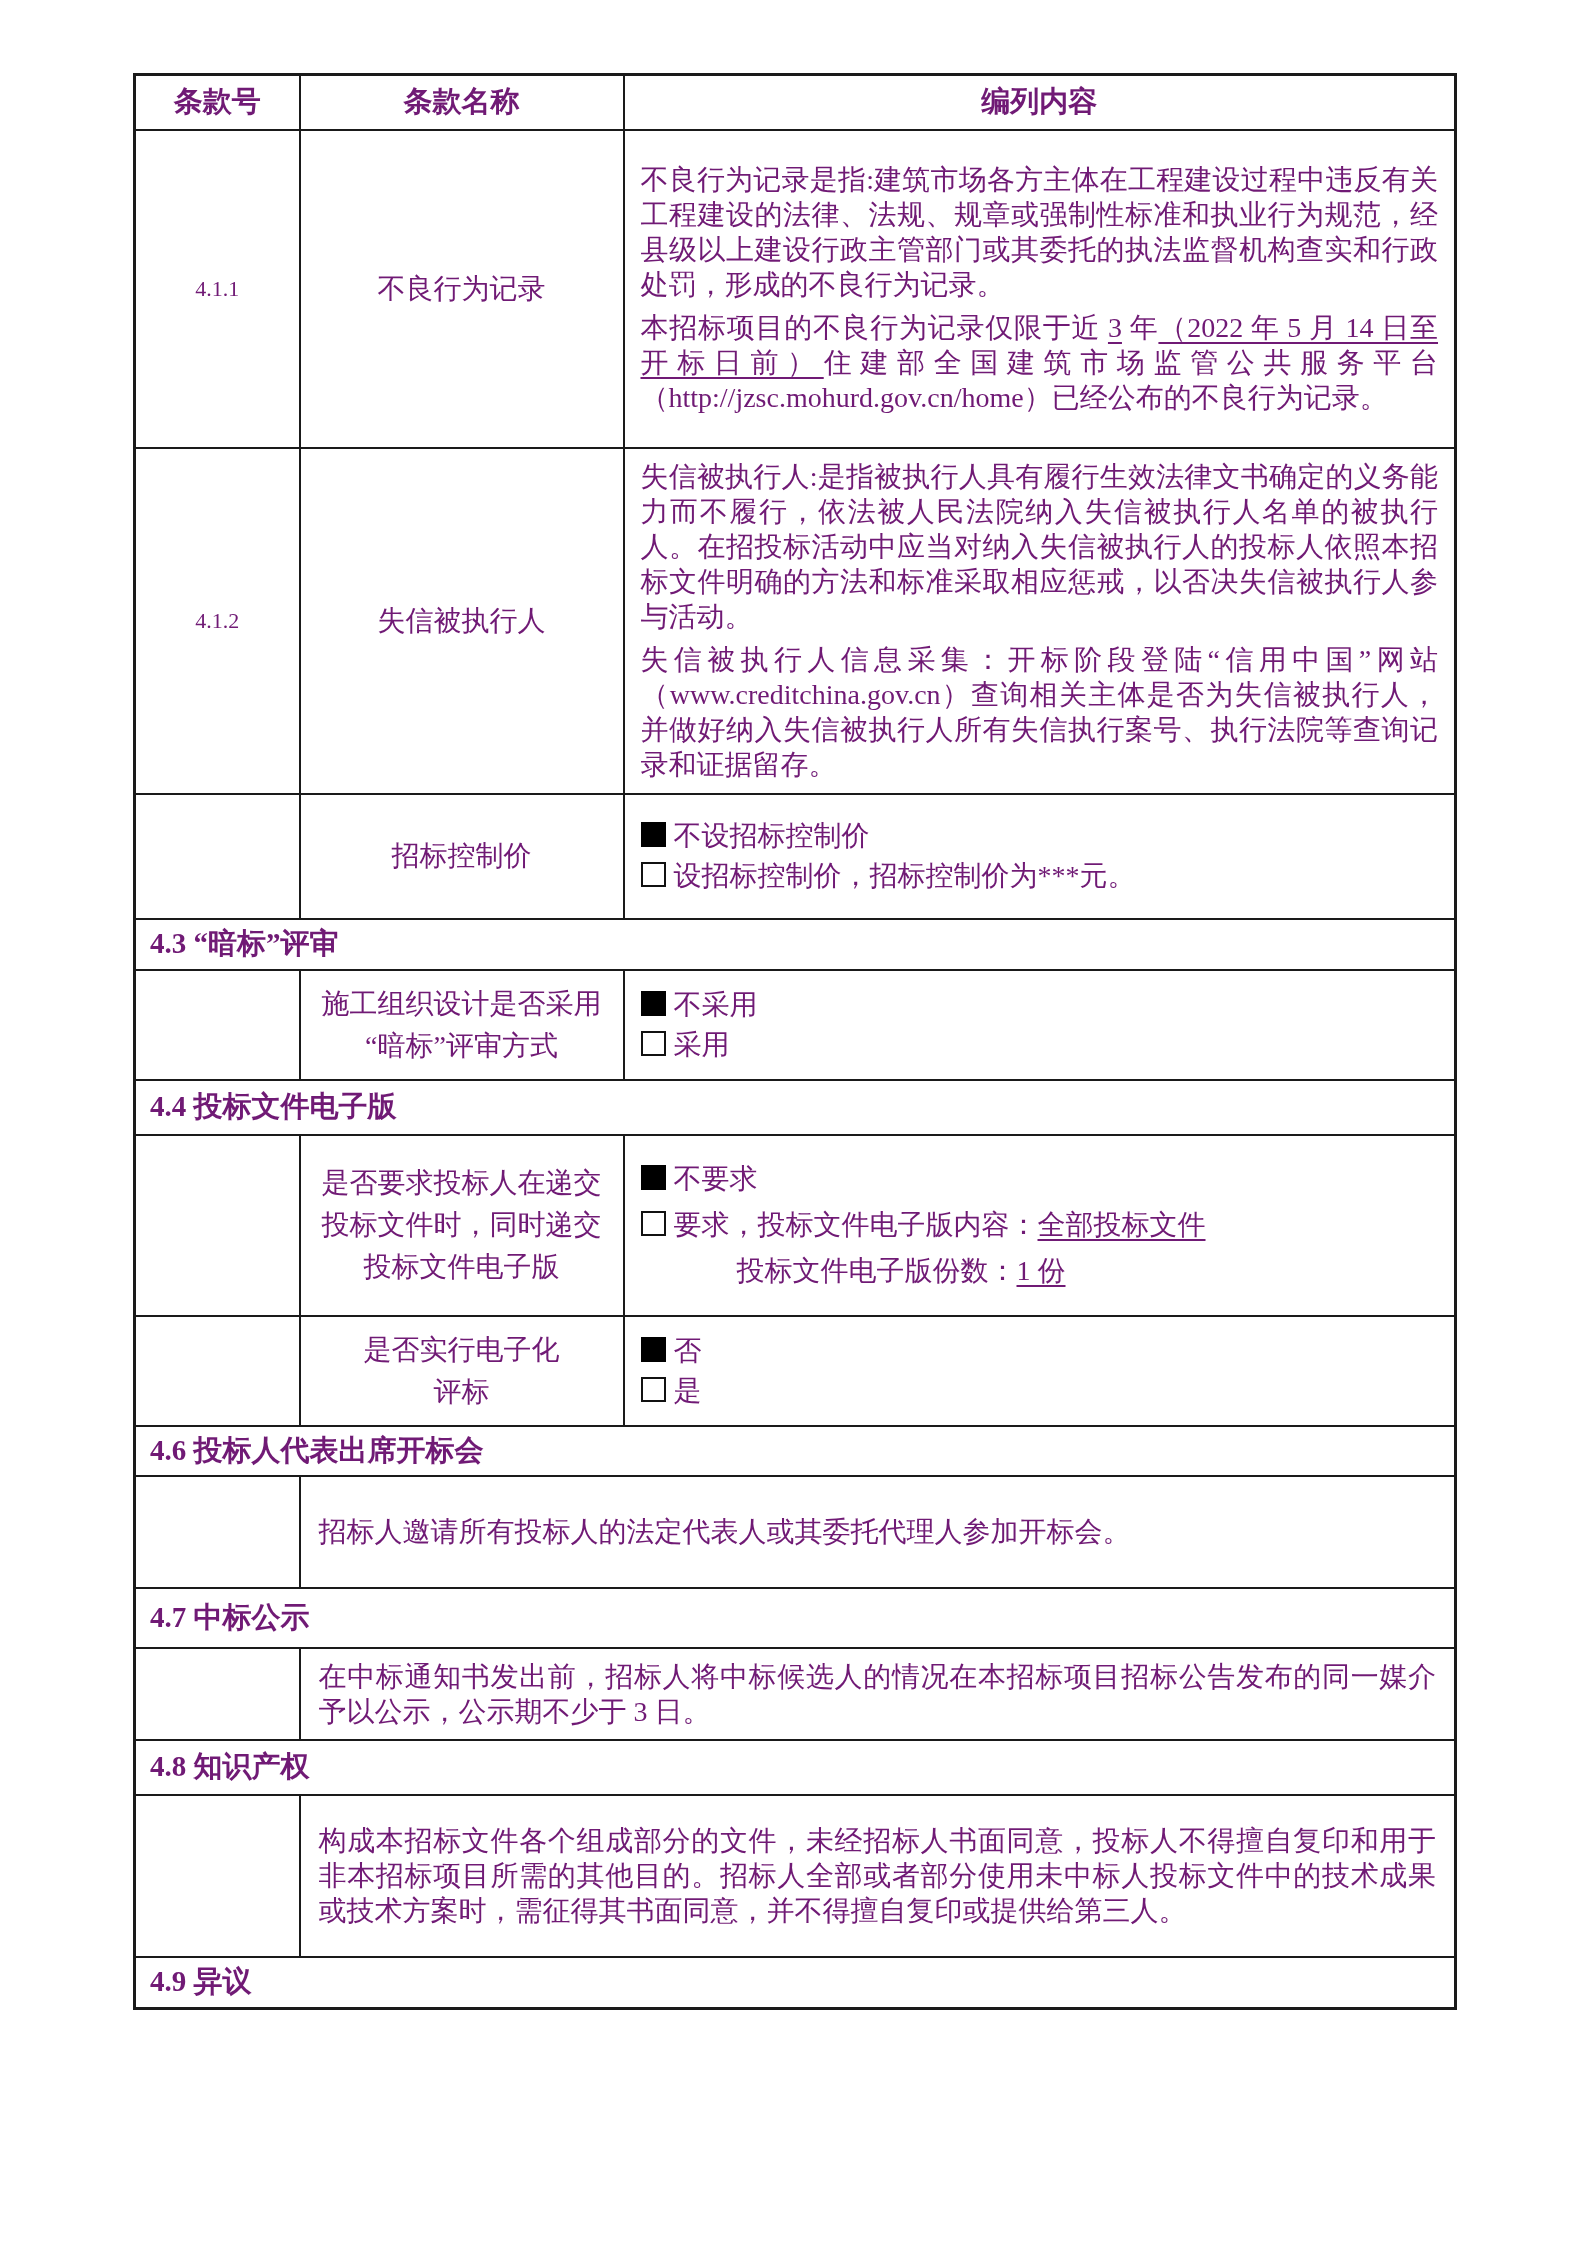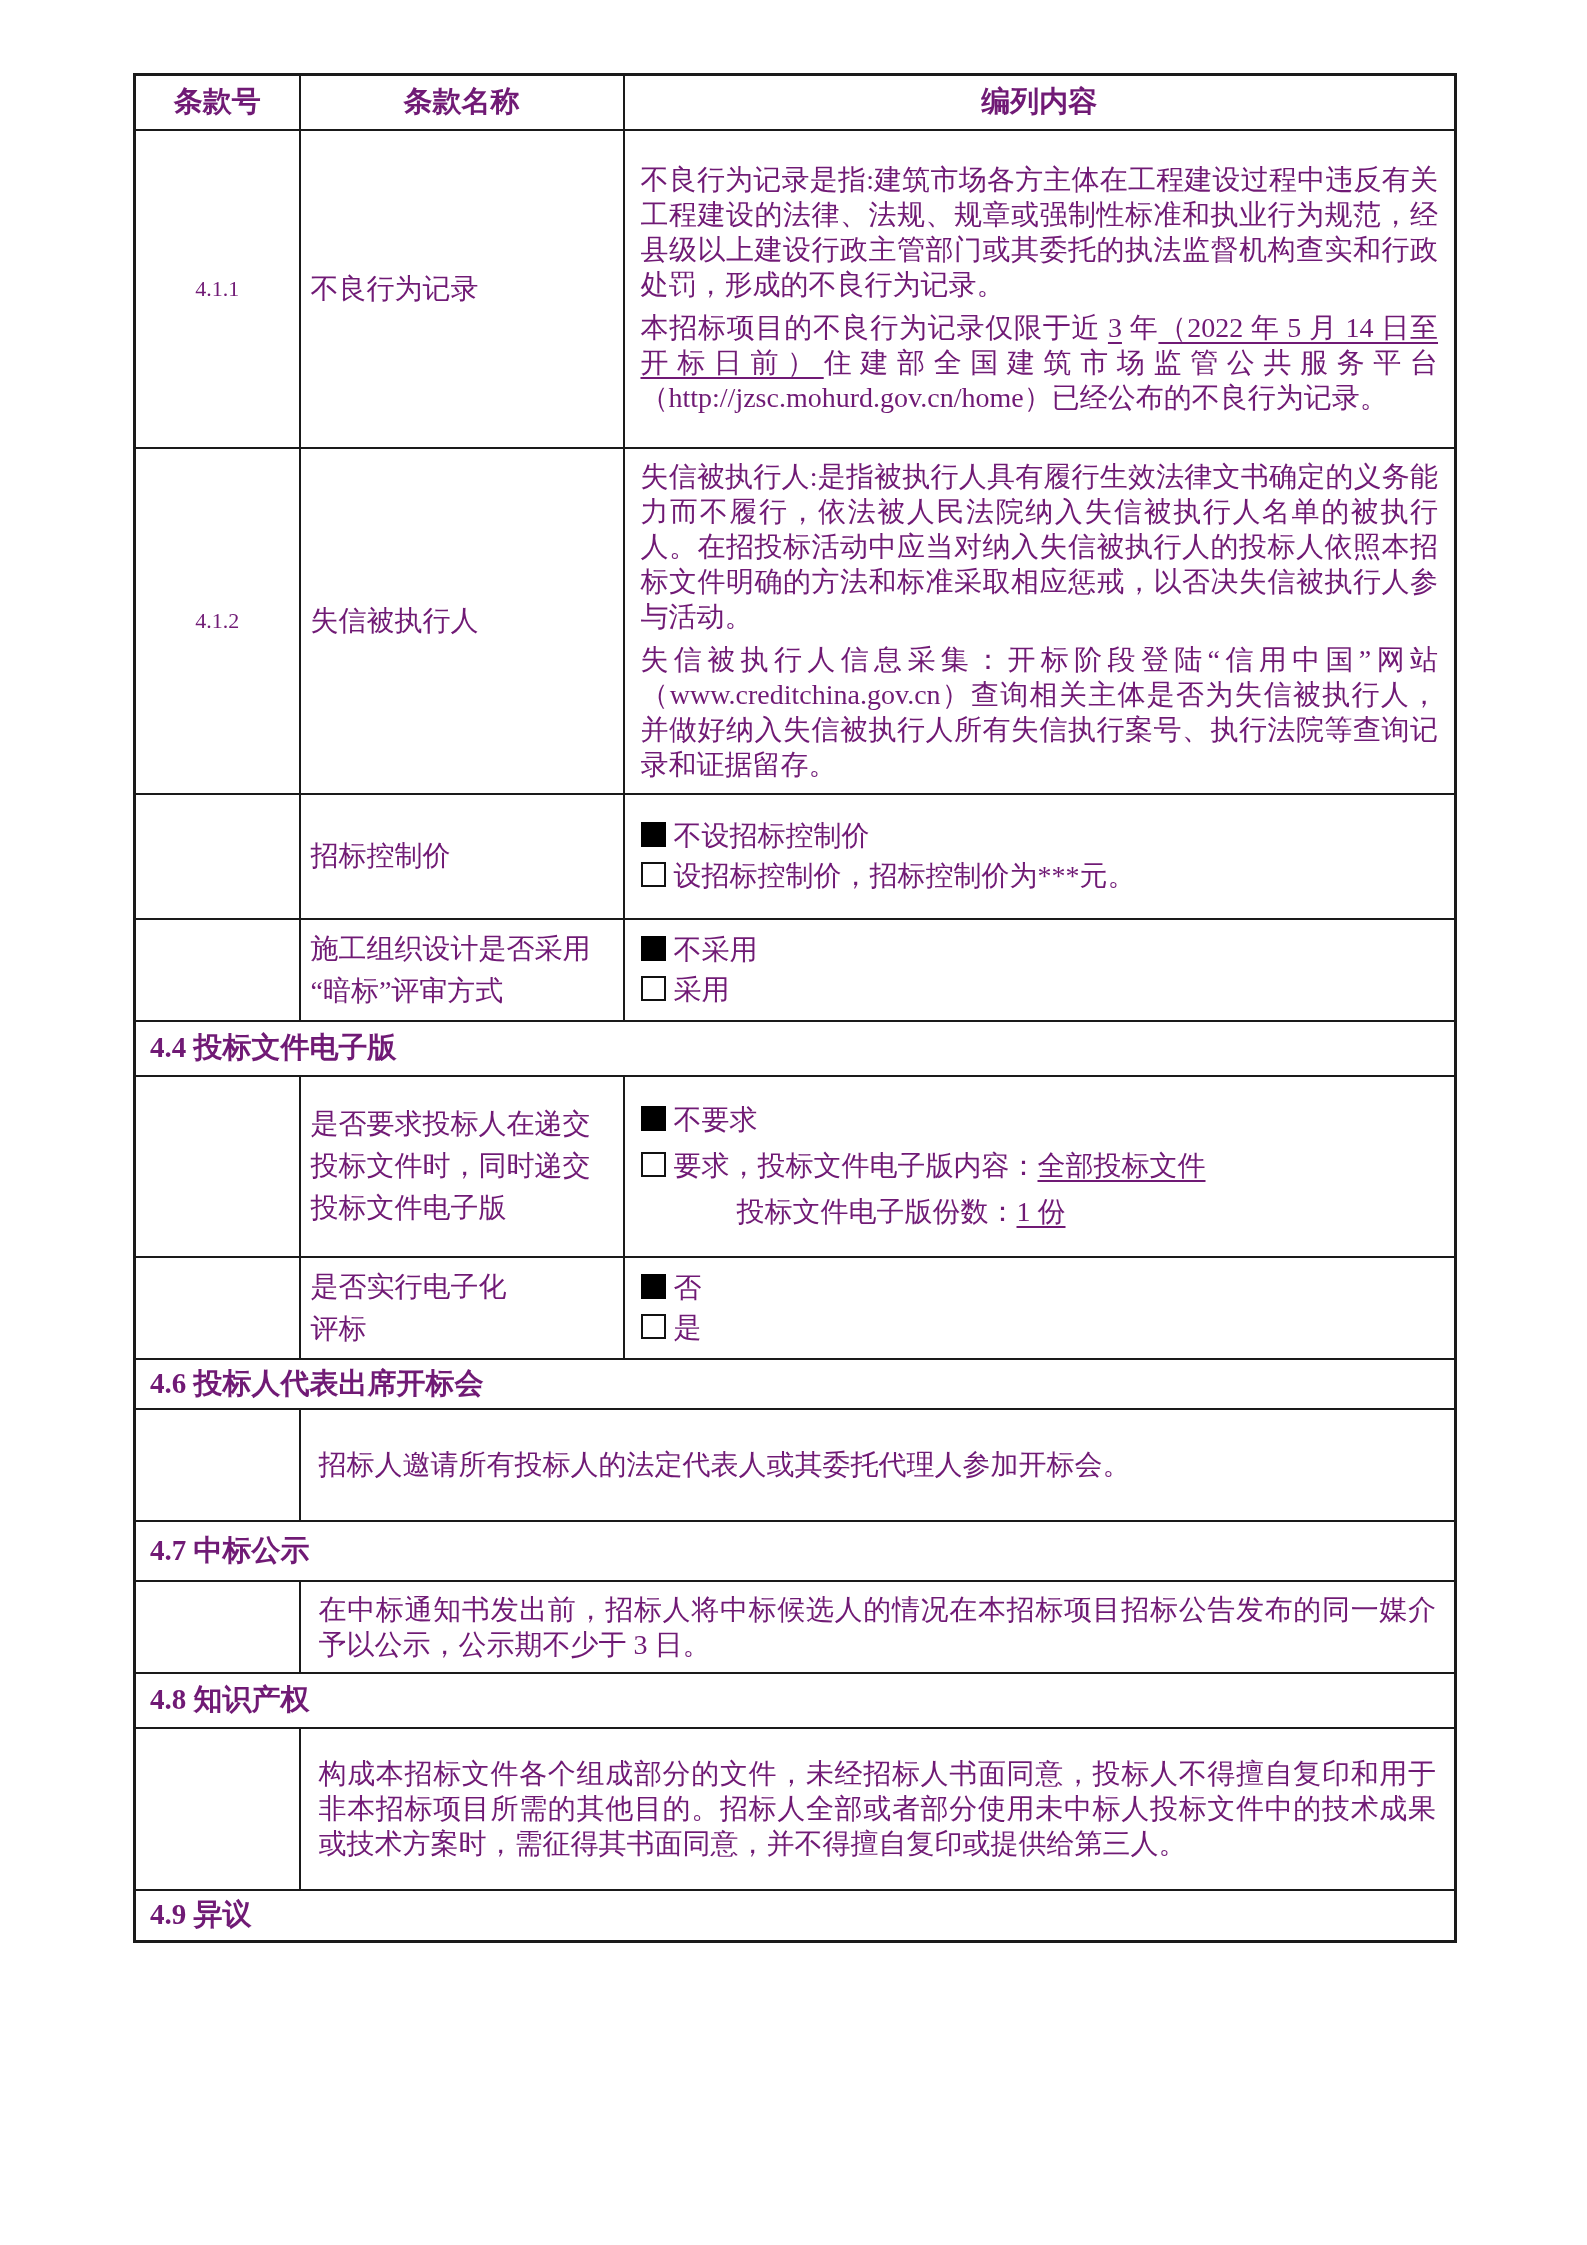--- a/index.html
+++ b/index.html
@@ -17,21 +17,21 @@
     border-collapse:collapse;
     table-layout:fixed;
     border:3px solid #1a1a1a;
   }
   col.c1 { width:165px; }
   col.c2 { width:324px; }
   col.c3 { width:832px; }
   td,th { border:2px solid #1a1a1a; vertical-align:middle; font-size:28px; font-weight:normal; }
   th { font-weight:bold; font-size:29px; text-align:center; }
   td.no { text-align:center; font-size:22px; }
-  td.name { line-height:42px; padding:4px 10px; }
+  td.name { text-align:center; line-height:42px; padding:12px 10px; }
   td.content { padding:10px 16px; }
   td.content p { margin:0; line-height:35px; text-align:justify; }
   td.content p + p { margin-top:8px; }
   tr.srow td { font-weight:bold; font-size:29px; padding:4px 0 4px 14px; text-align:left; }
   td.merged { padding:10px 18px; line-height:35px; text-align:justify; }
   .opt { line-height:40px; white-space:nowrap; }
   .opts-tall .opt { line-height:46px; }
   .opt.indent { padding-left:96px; }
   .cb {
     display:inline-block; width:21px; height:21px;
@@ -79,20 +79,23 @@
 
     <tr style="height:125px">
       <td class="no"></td>
       <td class="name">招标控制价</td>
       <td class="content">
         <div class="opt"><span class="cb filled"></span><span>不设招标控制价</span></div>
         <div class="opt"><span class="cb"></span><span>设招标控制价，招标控制价为***元。</span></div>
       </td>
     </tr>
 
+    <tr class="srow" style="height:51px">
+      <td colspan="3">4.3 “暗标”评审</td>
+    </tr>
     <tr style="height:84px">
       <td class="no"></td>
       <td class="name">
         <div>施工组织设计是否采用</div>
         <div>“暗标”评审方式</div>
       </td>
       <td class="content">
         <div class="opt"><span class="cb filled"></span><span>不采用</span></div>
         <div class="opt"><span class="cb"></span><span>采用</span></div>
       </td>

